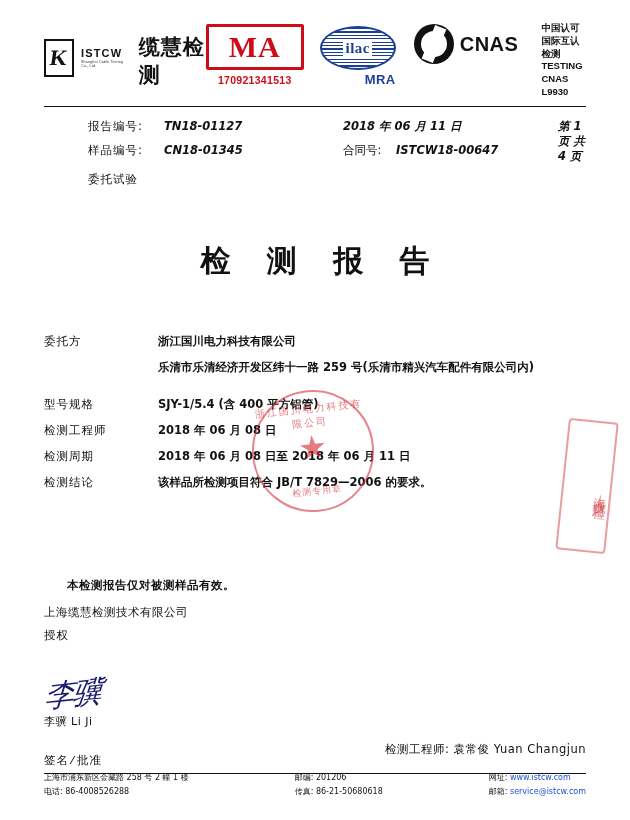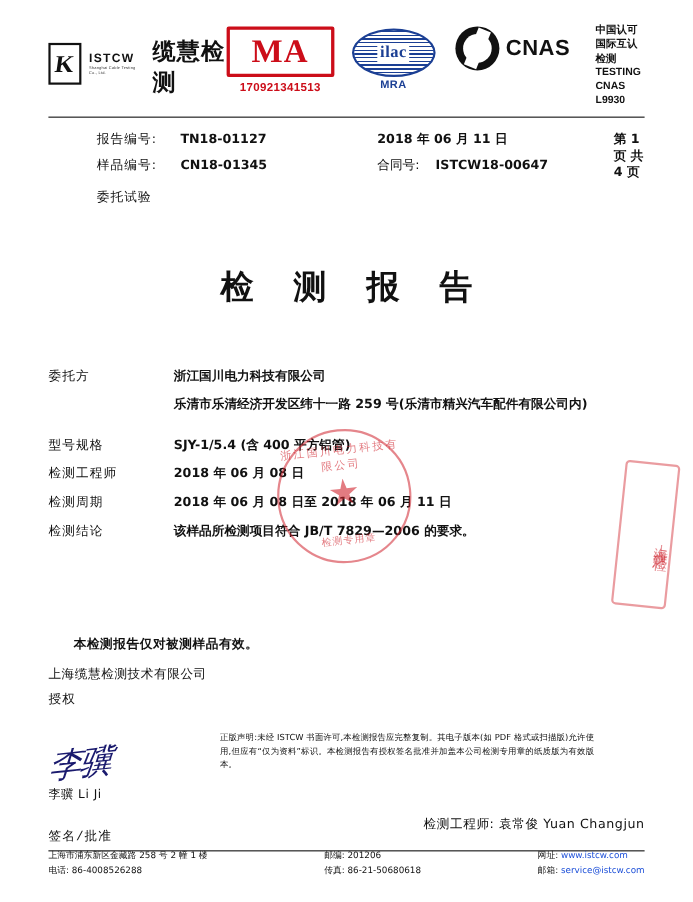--- a/index.html
+++ b/index.html
@@ -132,24 +132,25 @@
     justify-content: center;
   }
   .ilac-ring b {
     font-size: 15px;
     letter-spacing: 0.5px;
     background: #fff;
     padding: 0 2px;
     font-family: "Liberation Serif", serif;
   }
   .ilac-label {
-    font-size: 10px;
+    font-size: 13px;
     font-weight: bold;
     letter-spacing: 0.5px;
     margin-top: 2px;
+    text-align: right;
   }
 
   .cnas-block {
     margin-left: 18px;
     margin-top: 2px;
     display: flex;
     align-items: center;
     gap: 6px;
   }
   .cnas-mark {
@@ -212,20 +213,21 @@
     display: flex;
     align-items: baseline;
     margin-bottom: 9px;
   }
   .meta-label {
     width: 76px;
     letter-spacing: 1px;
   }
   .meta-value {
     font-weight: bold;
+    font-style: italic;
   }
   .meta-mid {
     position: absolute;
     left: 255px;
   }
   .meta-right {
     position: absolute;
     left: 470px;
   }
   .meta-row-rel { position: relative; width: 100%; }
@@ -522,21 +524,20 @@
     <div class="stamp-bottom-text">检测专用章</div>
   </div>
   <div class="stamp-side">上海缆慧检</div>
 
   <div class="statements">
     <div class="st-line">本检测报告仅对被测样品有效。</div>
     <div class="st-line2">上海缆慧检测技术有限公司</div>
     <div class="st-line3">授权</div>
   </div>
 
-  <div class="disclaimer">正版声明:未经 ISTCW 书面许可,本检测报告应完整复制。其电子版本(如 PDF 格式或扫描版)允许使用,但应有“仅为资料”标识。本检测报告有授权签名批准并加盖本公司检测专用章的纸质版为有效版本。</div>
 
   <div class="sig-area">
     <div class="sig-script">李骥</div>
     <div class="sig-name">李骥  Li Ji</div>
     <div class="sig-label">签名/批准</div>
   </div>
 
   <div class="engineer">检测工程师: 袁常俊  Yuan Changjun</div>
 
   <hr class="hr-bottom">

